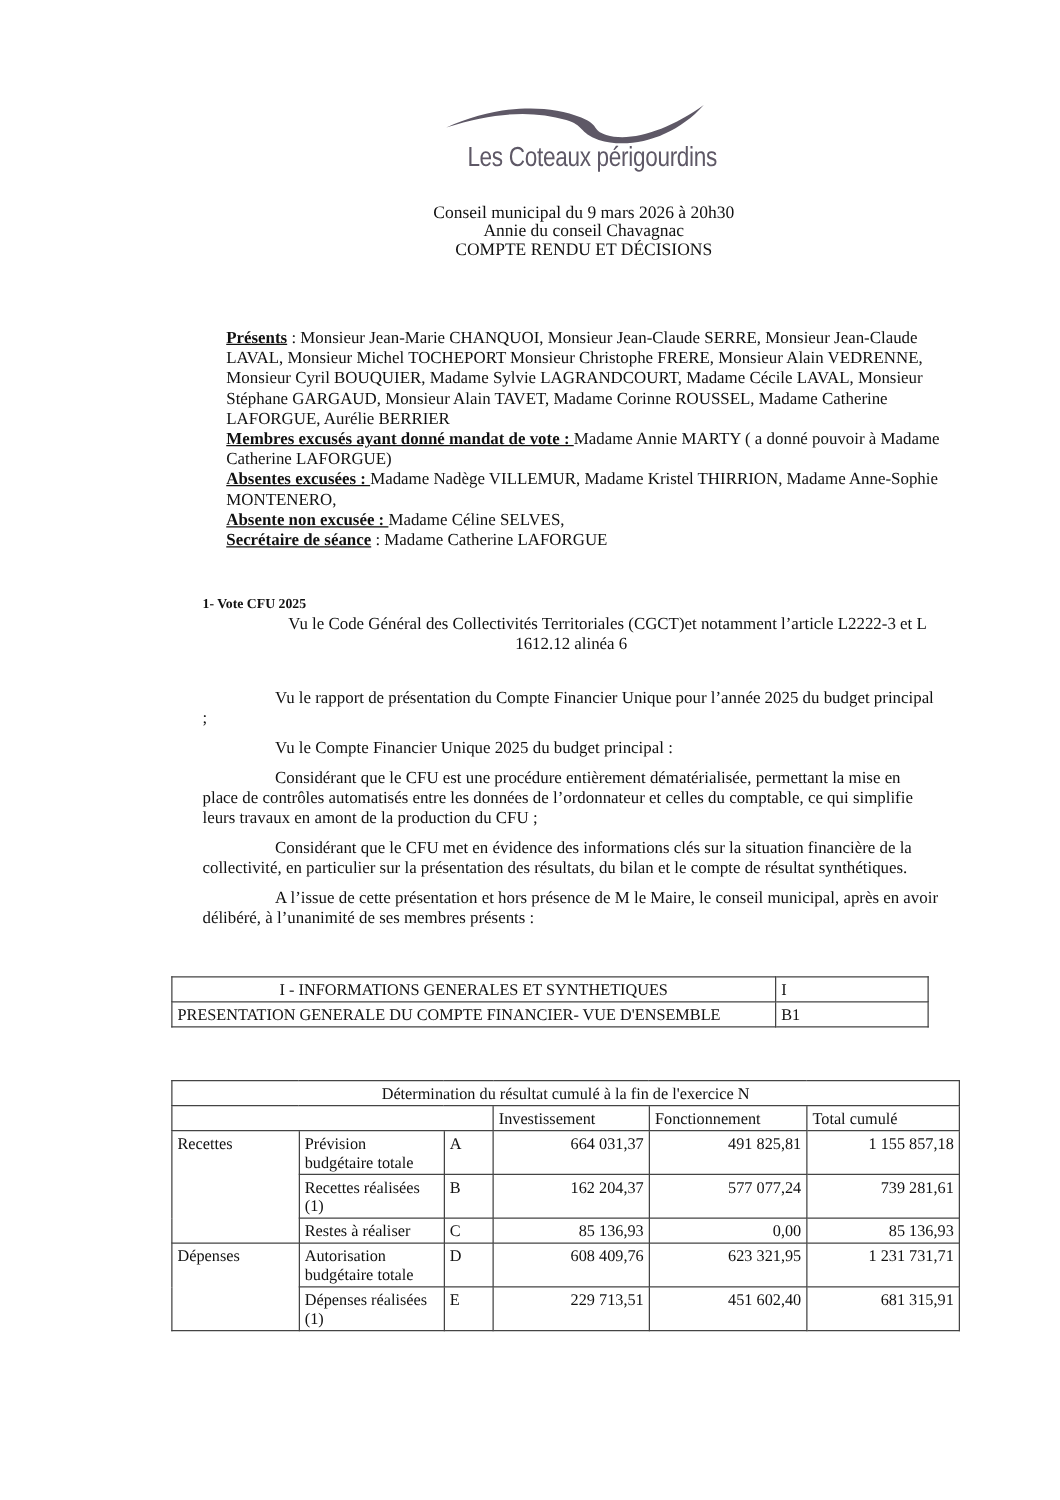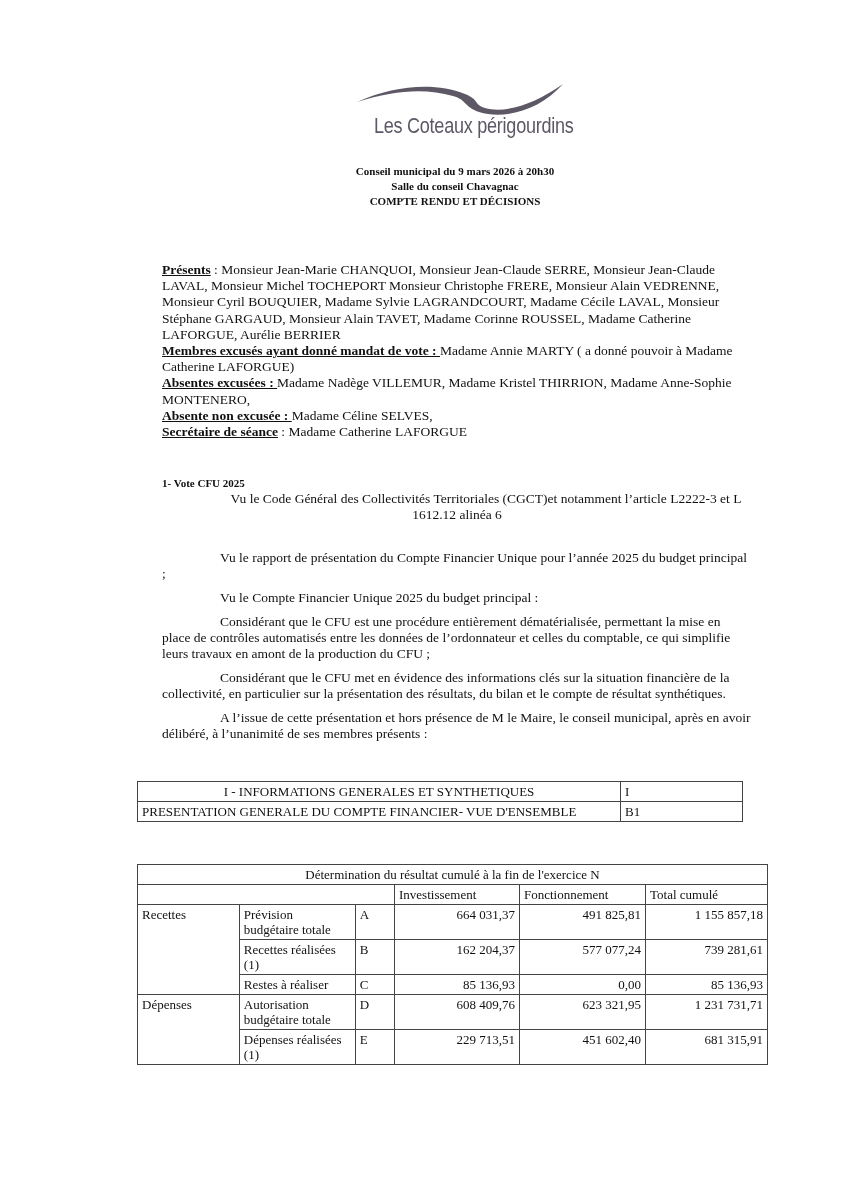--- a/index.html
+++ b/index.html
@@ -3,22 +3,22 @@
 <meta charset="utf-8">
 <style>
   html, body { margin:0; padding:0; background:#ffffff; }
   body { width:848px; height:1200px; position:relative; overflow:hidden;
          font-family:"Liberation Serif", "DejaVu Serif", serif; color:#111; }
   .logo { position:absolute; left:355px; top:80px; width:210px; height:70px; }
   .logo svg { position:absolute; left:0; top:0; }
   .logo-text { position:absolute; left:0; top:33px; width:210px; text-align:center;
                font-family:"Liberation Sans", "DejaVu Sans", sans-serif; font-size:22px;
                color:#5e5866; transform:scaleX(0.82); letter-spacing:-0.3px; white-space:nowrap; }
-  .heading { position:absolute; left:200px; width:510px; text-align:center; font-weight:bold;
-             font-size:11px; line-height:16px; }
+  .heading { position:absolute; left:212px; width:510px; text-align:center; font-weight:normal;
+             font-size:14px; line-height:16px; }
   .para { position:absolute; left:162px; width:590px; font-size:13.5px; line-height:16.2px; text-align:left; }
   .para .lbl { font-weight:bold; text-decoration:underline; }
   .indent { text-indent:58px; }
   .section-title { position:absolute; left:162px; top:477px; font-weight:bold; font-size:11px; }
   table { border-collapse:collapse; position:absolute; font-size:13px; }
   td { border:1px solid #444; padding:2px 4px; vertical-align:top; line-height:15px; }
   .t1 { left:137px; top:781px; width:606px; }
   .t2 { left:137px; top:864px; width:631px; }
   .num { text-align:right; }
   .ctr { text-align:center; }
@@ -27,24 +27,24 @@
 <body>
 
 <div class="logo">
   <svg width="210" height="40" viewBox="0 0 210 40">
     <path d="M2 22 C 40 5, 80 2, 110 14 C 125 20, 118 24, 130 28 C 150 34, 180 24, 208 4 C 185 30, 150 40, 124 32 C 108 26, 112 20, 98 16 C 70 8, 40 10, 2 22 Z" fill="#5e5866"></path>
   </svg>
   <div class="logo-text">Les Coteaux périgourdins</div>
 </div>
 
 <div class="heading" style="top:163px;">Conseil municipal du 9 mars 2026 à 20h30</div>
-<div class="heading" style="top:178px;">Salle du conseil Chavagnac</div>
+<div class="heading" style="top:178px;">Annie du conseil Chavagnac</div>
 <div class="heading" style="top:193px;">COMPTE RENDU ET DÉCISIONS</div>
 
-<div class="para" style="top:262px;">
+<div class="para" style="top:262px;margin-left:19px;">
   <div><span class="lbl">Présents</span><span> : Monsieur Jean-Marie CHANQUOI, Monsieur Jean-Claude SERRE, Monsieur Jean-Claude LAVAL, Monsieur Michel TOCHEPORT Monsieur Christophe FRERE, Monsieur Alain VEDRENNE, Monsieur Cyril BOUQUIER, Madame Sylvie LAGRANDCOURT, Madame Cécile LAVAL, Monsieur Stéphane GARGAUD, Monsieur Alain TAVET, Madame Corinne ROUSSEL, Madame Catherine LAFORGUE, Aurélie BERRIER</span></div>
   <div><span class="lbl">Membres excusés ayant donné mandat de vote : </span><span>Madame Annie MARTY ( a donné pouvoir à Madame Catherine LAFORGUE)</span></div>
   <div><span class="lbl">Absentes excusées : </span><span>Madame Nadège VILLEMUR, Madame Kristel THIRRION, Madame Anne-Sophie MONTENERO,</span></div>
   <div><span class="lbl">Absente non excusée : </span><span> Madame Céline SELVES,</span></div>
   <div><span class="lbl">Secrétaire de séance</span><span> : Madame  Catherine LAFORGUE</span></div>
 </div>
 
 <div class="section-title">1- Vote CFU 2025</div>
 
 <div class="para indent" style="top:491px;text-align:center;">Vu le Code Général des Collectivités Territoriales (CGCT)et notamment l’article L2222-3 et L 1612.12 alinéa 6</div>

